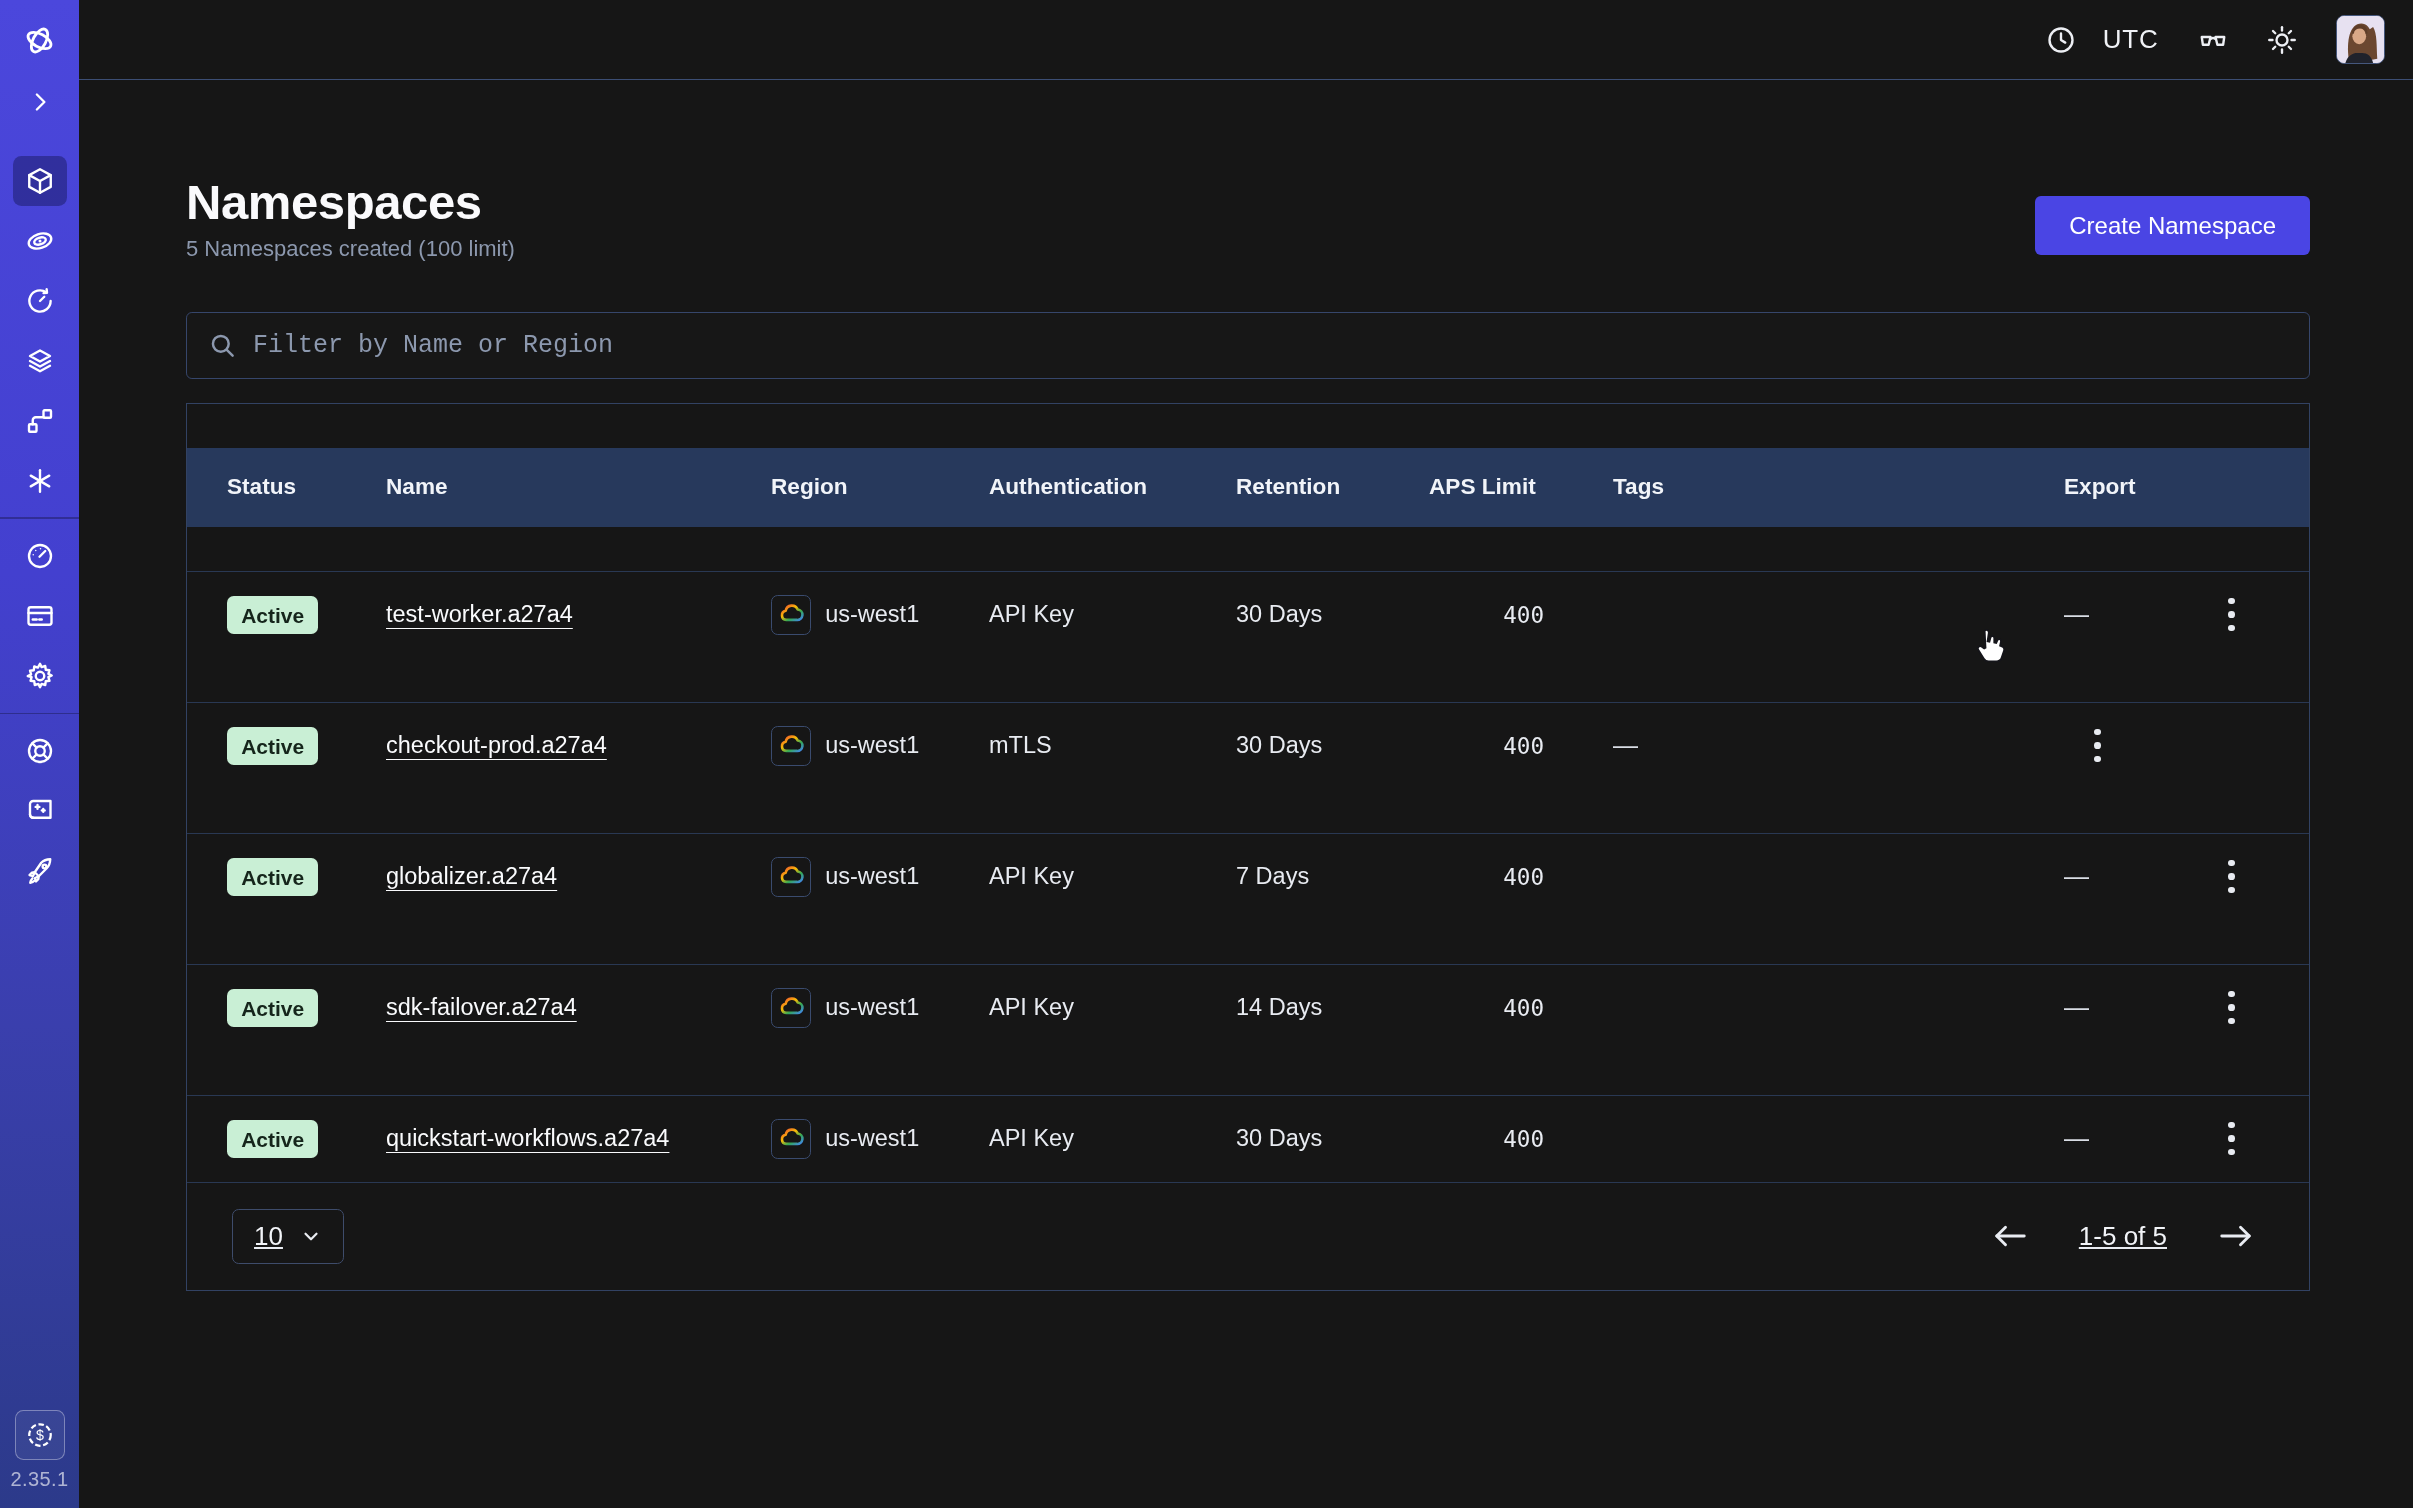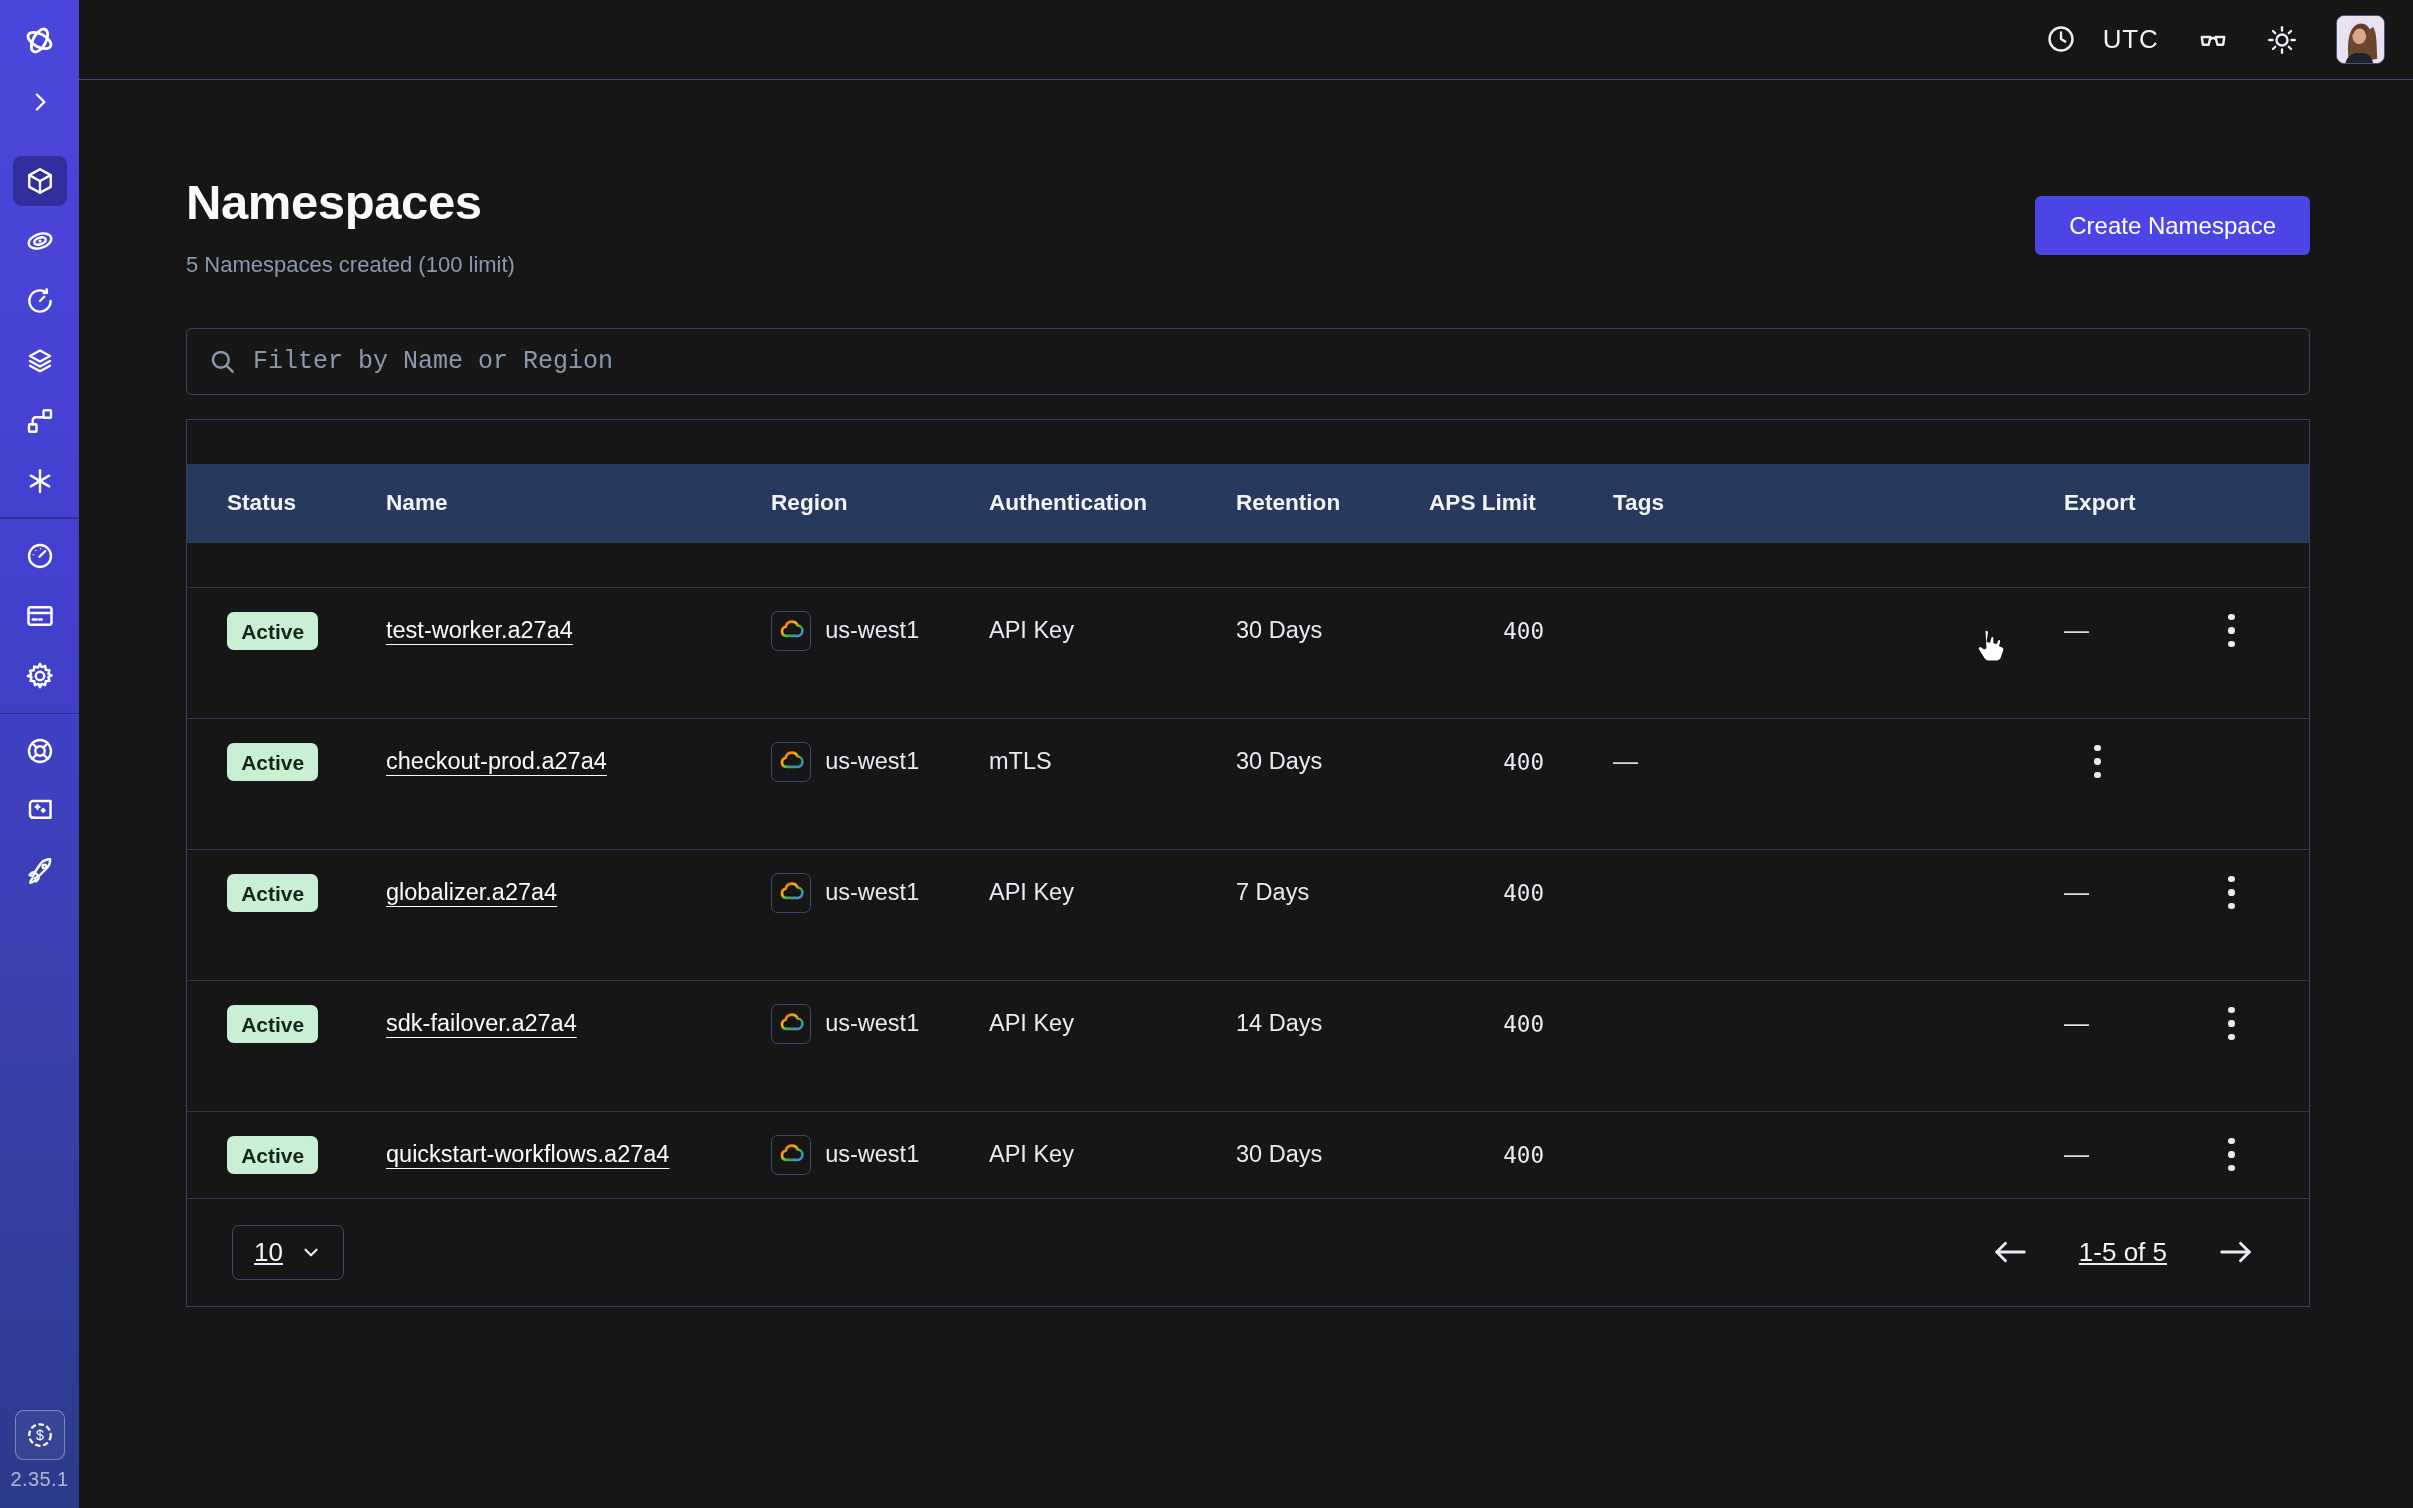--- a/index.html
+++ b/index.html
@@ -33,34 +33,34 @@
   }
   .credits-box svg { width:30px; height:30px; stroke:#fff; fill:none; stroke-width:1.8; }
   .side-version { font-size:20px; color:rgba(255,255,255,0.62); margin-bottom:17px; letter-spacing:0.4px; }
 
   
   .topbar {
     position:absolute; left:79px; right:0; top:0; height:80px; background:var(--page-bg);
     border-bottom:1.7px solid #3C4E74;
     display:flex; align-items:center; justify-content:flex-end; gap:39px; padding-right:28.5px;
   }
-  .tz-btn { display:flex; gap:27px; cursor:pointer; }
+  .tz-btn { display:flex; align-items:center; gap:27px; cursor:pointer; }
   .tz-btn svg, .topbar-icon svg { width:30px; height:30px; stroke:#EDEFF4; fill:none; stroke-width:1.9; stroke-linecap:round; stroke-linejoin:round; }
   .tz-label { font-size:26px; color:#F0F2F6; letter-spacing:0.8px; }
   .topbar-icon { cursor:pointer; }
   .avatar {
     width:49px; height:49px; border-radius:8.4px; border:1.7px solid #45577D; overflow:hidden; cursor:pointer;
     background:#E7E1F1;
   }
 
   
   .content { position:absolute; left:186px; top:80px; width:2124px; }
   .title-row { margin-top:94px; display:flex; justify-content:space-between; align-items:flex-start;gap:36px; }
   h1.page-title { font-size:49px; font-weight:700; color:#FAFAFC; letter-spacing:-0.4px; }
-  .subtitle { margin-top:22px; font-size:22px; color:var(--muted); }
+  .subtitle { margin-top:6px; font-size:22px; color:var(--muted); }
   .primary-btn {
     margin-top:22px; height:59px; padding:0 34px; border:none; border-radius:5.9px;
     background:var(--accent); color:#FFFFFF; font-size:24px; font-family:inherit; cursor:pointer;
   }
 
   .searchbar {
     margin-top:50px; height:67px; border:1.7px solid #36466B; border-radius:5.9px; background:#171717;
     display:flex; align-items:center; gap:17px; padding:0 22px;font-family:Liberation Mono, monospace;
   }
   .searchbar svg { width:27px; height:27px; stroke:var(--muted); fill:none; stroke-width:2.2; stroke-linecap:round; }

